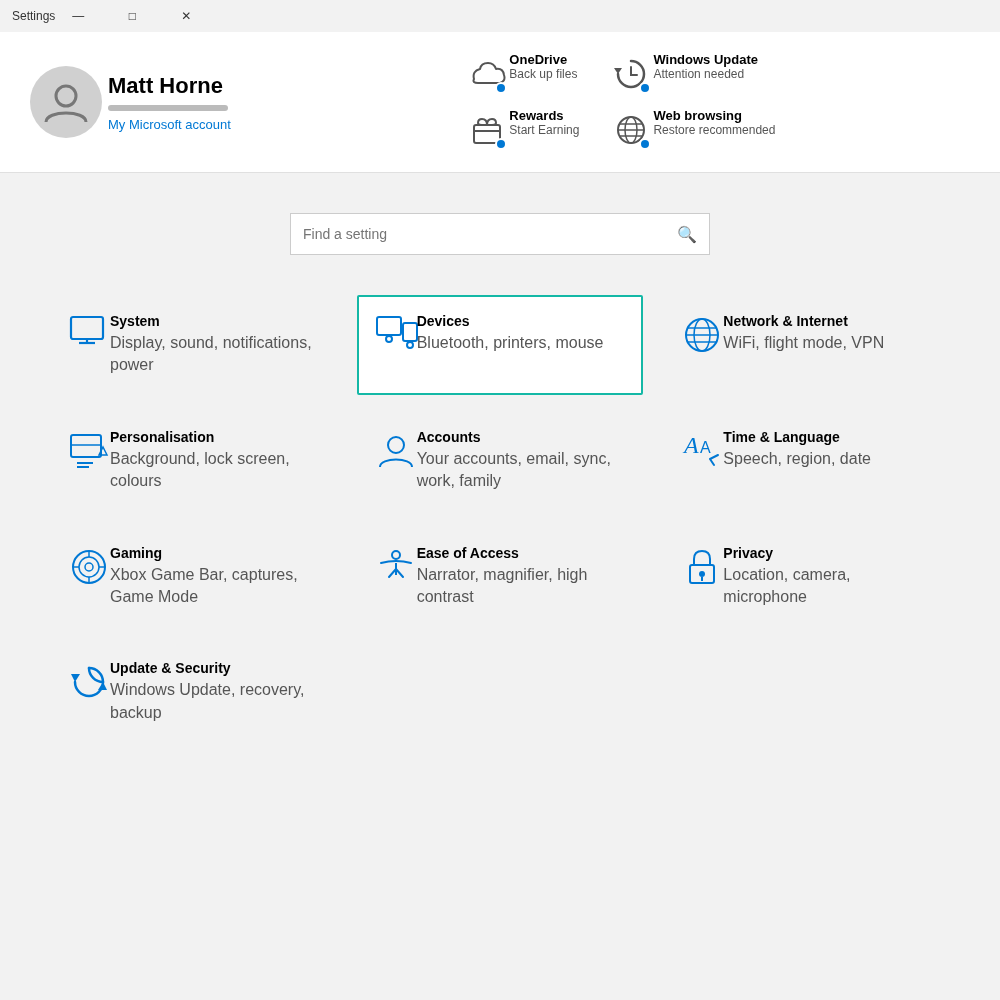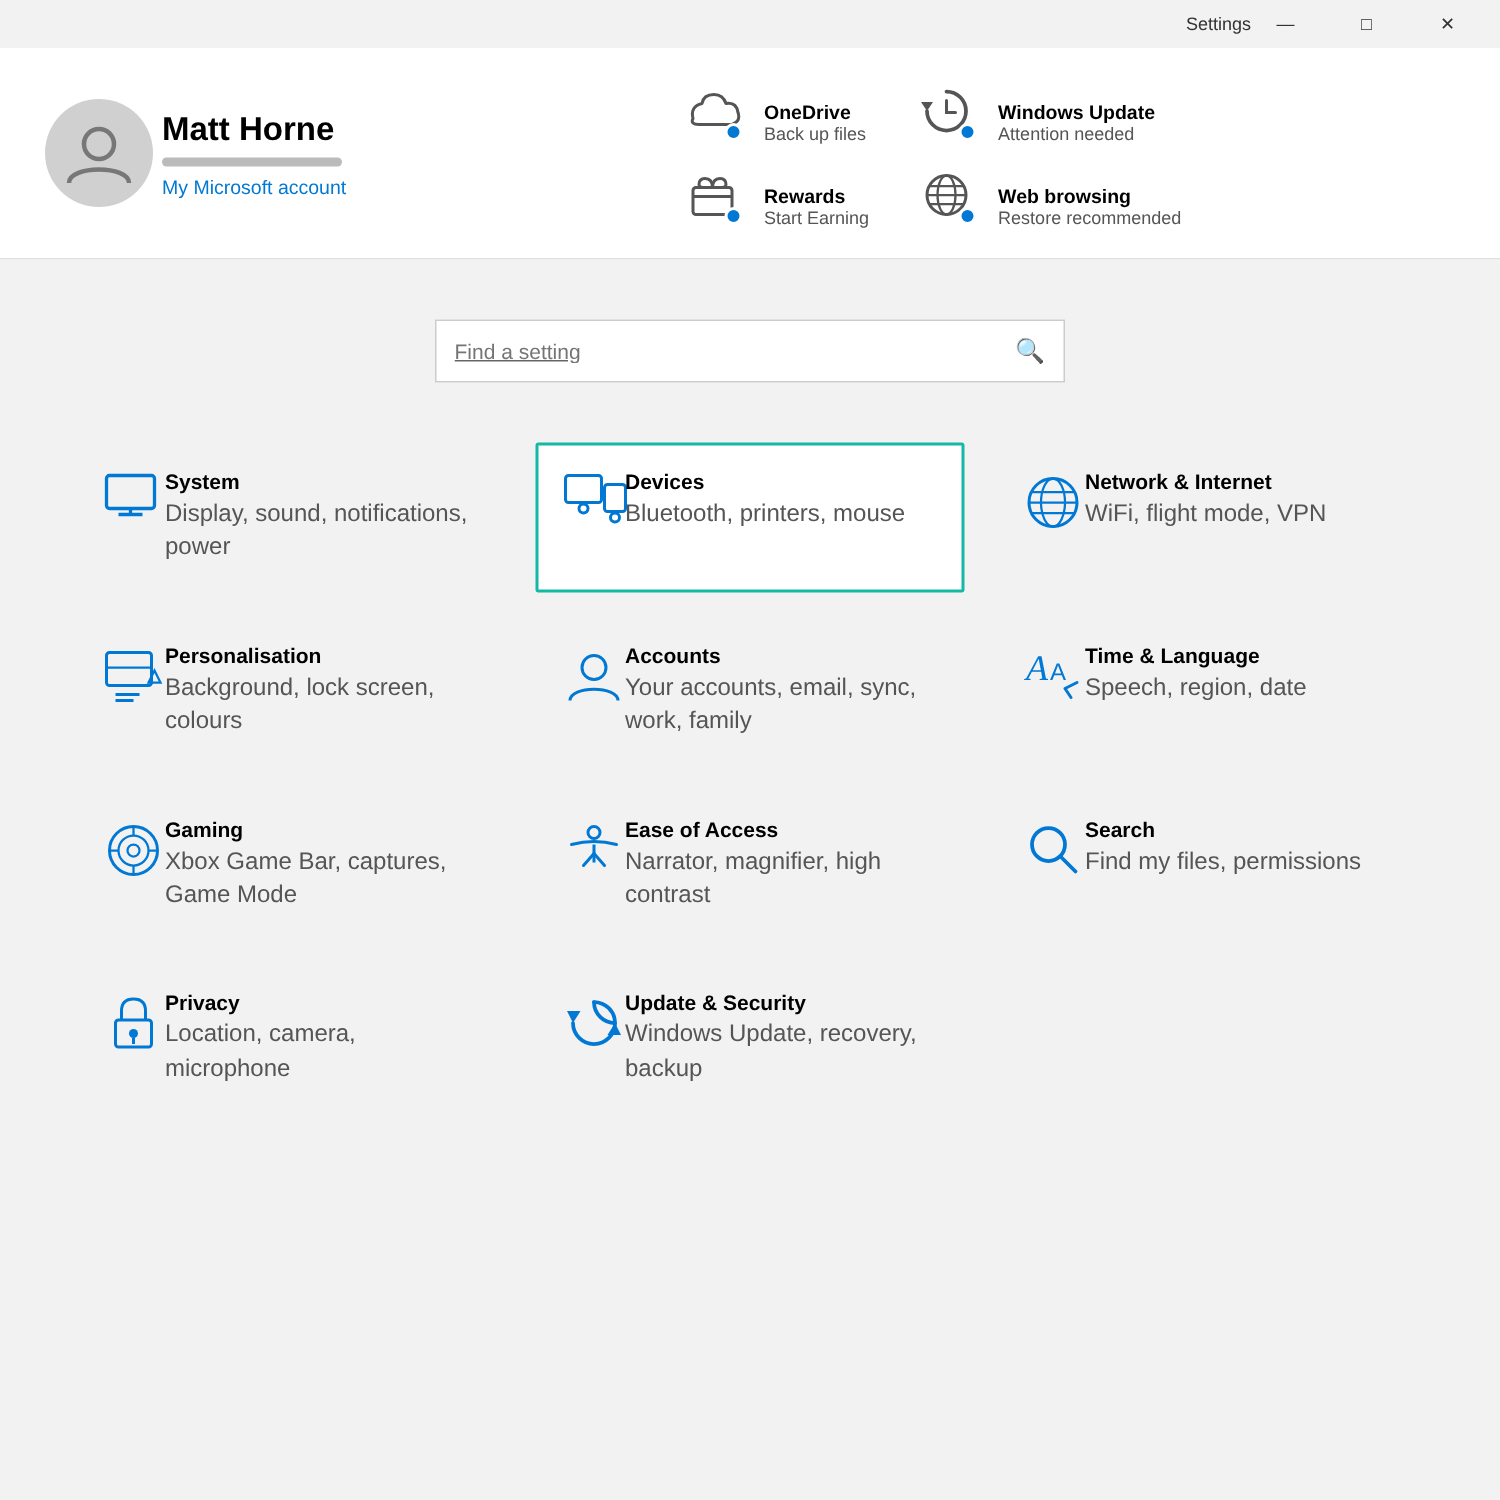--- a/index.html
+++ b/index.html
@@ -12,21 +12,21 @@
       position: relative;
     }
 
     
     .titlebar {
       background: #f2f2f2;
       height: 32px;
       display: flex;
       align-items: center;
       padding: 0 12px;
-      justify-content: flex-end;
+      justify-content: flex-start;
     }
     .titlebar-title {
       font-size: 12px;
       color: #333;
     }
     .titlebar-controls {
       display: flex;
       gap: 8px;
     }
     .titlebar-btn {
@@ -106,22 +106,21 @@
       flex: 1;
       justify-content: center;
     }
     .notif-group {
       display: flex;
       flex-direction: column;
       gap: 12px;
     }
     .notif-item {
       display: flex;
-      align-items: flex-end;
-      gap: 12px;
+      align-items: flex-start;
       cursor: pointer;
     }
     .notif-icon-wrap {
       position: relative;
       width: 44px;
       height: 44px;
       display: flex;
       align-items: center;
       justify-content: center;
     }
@@ -167,21 +166,20 @@
       padding: 0 12px;
       gap: 8px;
     }
     .search-input {
       flex: 1;
       border: none;
       outline: none;
       font-size: 14px;
       color: #666;
       background: transparent;
-      text-decoration: underline;
     }
     .search-icon {
       color: #555;
       font-size: 16px;
     }
 
     
     .settings-grid {
       display: grid;
       grid-template-columns: repeat(3, 1fr);
@@ -450,32 +448,20 @@
           <line x1="19" y1="22" x2="12" y2="30" stroke="#0078d4" stroke-width="2" stroke-linecap="round"></line>
           <line x1="19" y1="22" x2="26" y2="30" stroke="#0078d4" stroke-width="2" stroke-linecap="round"></line>
         </svg>
       </div>
       <div class="setting-text">
         <div class="setting-title">Ease of Access</div>
         <div class="setting-desc">Narrator, magnifier, high contrast</div>
       </div>
     </div>
 
-    <div class="setting-item">
-      <div class="setting-icon">
-        <svg width="38" height="38" viewBox="0 0 38 38">
-          <circle cx="16" cy="16" r="11" fill="none" stroke="#0078d4" stroke-width="2.5"></circle>
-          <line x1="24" y1="24" x2="34" y2="34" stroke="#0078d4" stroke-width="2.5" stroke-linecap="round"></line>
-        </svg>
-      </div>
-      <div class="setting-text">
-        <div class="setting-title">Search</div>
-        <div class="setting-desc">Find my files, permissions</div>
-      </div>
-    </div>
 
     <div class="setting-item">
       <div class="setting-icon">
         <svg width="36" height="40" viewBox="0 0 36 40">
           <rect x="6" y="18" width="24" height="18" rx="2" fill="none" stroke="#0078d4" stroke-width="2"></rect>
           <path d="M10 18 L10 12 Q10 4 18 4 Q26 4 26 12 L26 18" fill="none" stroke="#0078d4" stroke-width="2"></path>
           <circle cx="18" cy="27" r="3" fill="#0078d4"></circle>
           <line x1="18" y1="30" x2="18" y2="34" stroke="#0078d4" stroke-width="2"></line>
         </svg>
       </div>

